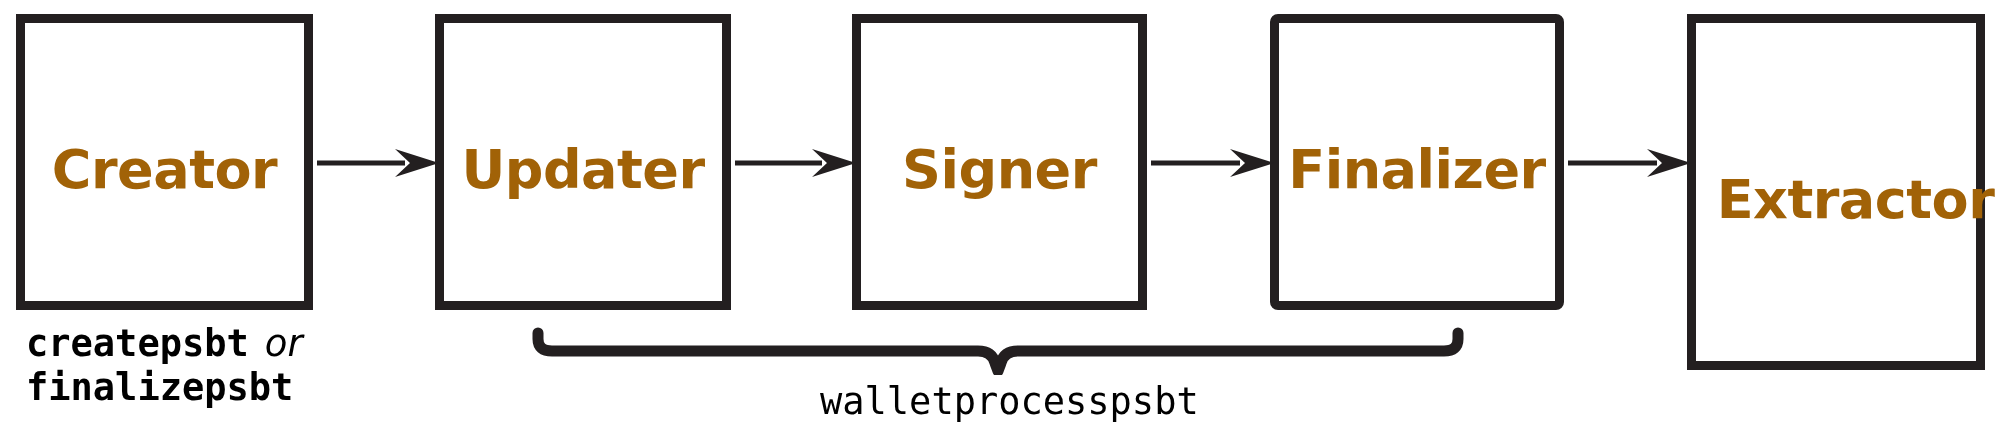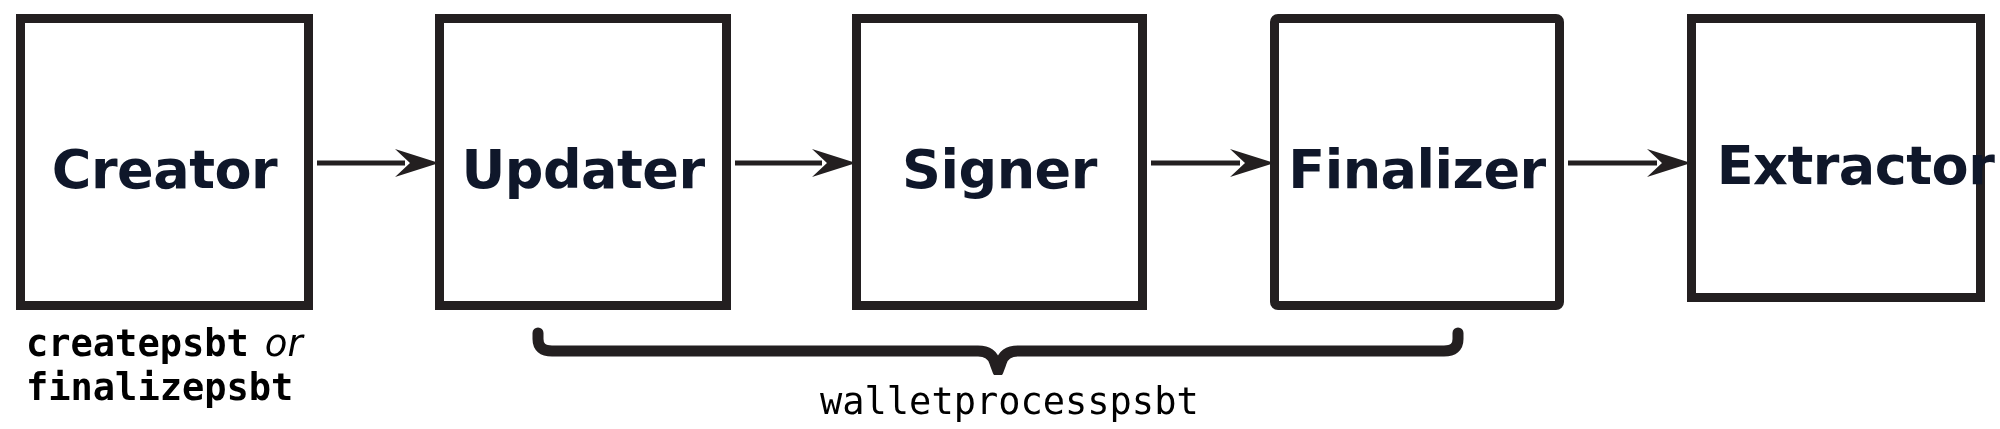--- a/index.html
+++ b/index.html
@@ -21,21 +21,21 @@
     border: 9px solid #231f20;
     background: #ffffff;
     display: flex;
     align-items: center;
     justify-content: center;
   }
   .stage-label {
     font-family: "DejaVu Sans", sans-serif;
     font-weight: bold;
     font-size: 54px;
-    color: #0f172a;
+    color: #a16207;
     letter-spacing: -0.5px;
     line-height: 1;
     white-space: nowrap;
     margin-top: 15px;
   }
   .arrow {
     position: absolute;
     height: 34px;
   }
   .caption {
@@ -78,21 +78,21 @@
   </div>
 
   <div class="stage-box" style="left:435px; top:14px; width:296px; height:296px;">
     <span class="stage-label">Updater</span>
   </div>
 
   <div class="stage-box" style="left:1270px; top:14px; width:294px; height:296px;border-radius:8px;">
     <span class="stage-label">Finalizer</span>
   </div>
 
-  <div class="stage-box" style="left:1687px; top:14px; width:298px; height:288px;padding-left:39px;">
+  <div class="stage-box" style="left:1687px; top:14px; width:298px; height:356px;padding-left:39px;">
     <span class="stage-label">Extractor</span>
   </div>
 
   <svg class="arrow" style="left:317px; top:146px; width:122px;" viewBox="0 0 122 34" preserveAspectRatio="none">
     <line x1="0" y1="17" x2="88" y2="17" stroke="#231f20" stroke-width="5"></line>
     <path d="M 78 3 L 122 17 L 78 31 L 93 17 Z" fill="#231f20"></path>
   </svg>
 
   <svg class="arrow" style="left:735px; top:146px; width:121px;" viewBox="0 0 121 34" preserveAspectRatio="none">
     <line x1="0" y1="17" x2="87" y2="17" stroke="#231f20" stroke-width="5"></line>

